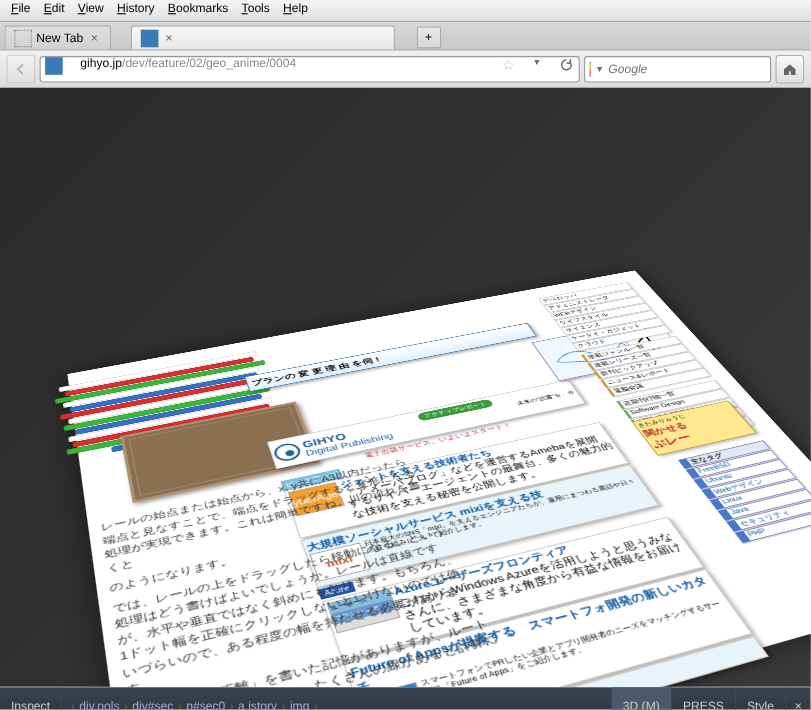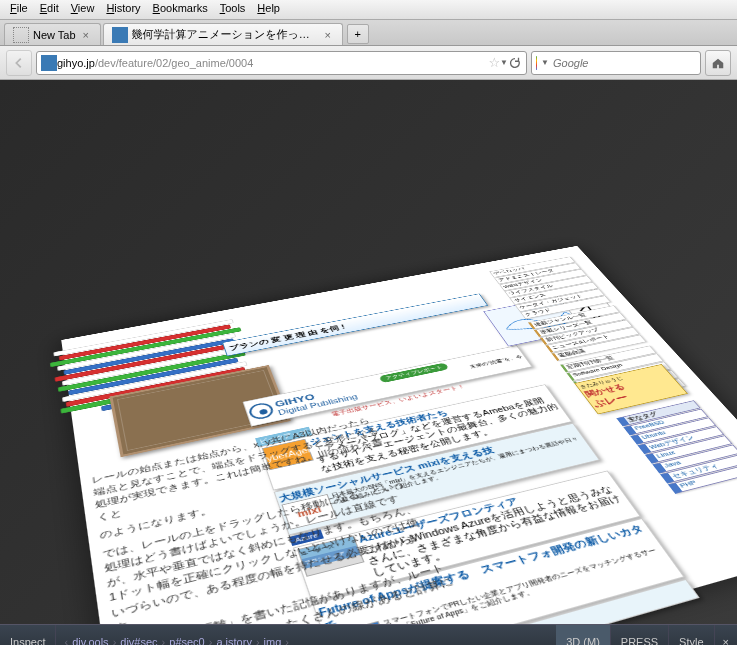--- a/index.html
+++ b/index.html
@@ -1,29 +1,29 @@
 <!DOCTYPE html>
 <html><head>
 <meta charset="utf-8">
 <style>
 *{margin:0;padding:0;box-sizing:border-box;font-family:"Segoe UI",Arial,sans-serif;font-size:11px}
 body{width:737px;height:645px;background:#e8e8e8;overflow:hidden;position:relative}
 .menubar{height:20px;background:linear-gradient(#f5f5f5,#e0e0e0);border-bottom:1px solid #aaa;display:flex;padding:0 4px}
 .menubar span{padding:2px 6px;cursor:default}
 .menubar span:first-child u{text-decoration:underline}
 .tabbar{height:26px;background:linear-gradient(#d8d8d8,#c8c8c8);display:flex;align-items:end;border-bottom:1px solid #999;padding:0 4px}
-.tab{display:flex;align-items:center;height:22px;padding:0 8px;background:linear-gradient(#f8f8f8,#e8e8e8);border:1px solid #aaa;border-bottom:none;border-radius:3px 3px 0 0;margin-right:2px;gap:4px;max-width:240px}
+.tab{display:flex;align-items:center;height:22px;padding:0 8px;background:linear-gradient(#f8f8f8,#e8e8e8);border:1px solid #aaa;border-bottom:none;border-radius:3px 3px 0 0;margin-right:18px;gap:4px;max-width:240px}
 .tab.inactive{background:linear-gradient(#e0e0e0,#d0d0d0)}
 .tab-title{white-space:nowrap;overflow:hidden;text-overflow:ellipsis;flex:1}
 .tab-close{width:12px;height:12px;display:inline-flex;align-items:center;justify-content:center;color:#666}
 .newtab-btn{width:22px;height:20px;background:linear-gradient(#e8e8e8,#d8d8d8);border:1px solid #aaa;border-radius:2px;display:flex;align-items:center;justify-content:center;margin-left:2px;margin-bottom:1px}
 .navbar{height:34px;background:linear-gradient(#f0f0f0,#dcdcdc);display:flex;align-items:center;padding:0 6px;gap:4px;border-bottom:1px solid #aaa}
 .nav-btn{width:26px;height:26px;border:1px solid #b0b0b0;border-radius:3px;background:linear-gradient(#f8f8f8,#e0e0e0);display:flex;align-items:center;justify-content:center;color:#555}
 .nav-btn.disabled{opacity:.5}
-.urlbar{flex:1;height:24px;border:1px solid #999;border-radius:3px;background:#fff;display:flex;align-items:center;padding:0 4px;gap:0}
+.urlbar{flex:1;height:24px;border:1px solid #999;border-radius:3px;background:#fff;display:flex;padding:0 4px;gap:16px}
 .url-domain{color:#000}
 .url-path{color:#888}
 .favicon{width:16px;height:16px;display:inline-block}
 .searchbar{width:170px;height:24px;border:1px solid #999;border-radius:3px;background:#fff;display:flex;align-items:center;padding:0 4px;gap:4px}
 .searchbar input{border:none;outline:none;flex:1;font-size:11px;font-style:italic;color:#888;background:transparent}
 .content{height:544px;background:linear-gradient(135deg,#2a2a2a,#3a3a3a);position:relative;overflow:hidden;perspective:1000px}
 .scene{position:absolute;inset:0;transform-style:preserve-3d}
 .page3d{position:absolute;width:640px;height:520px;background:#fff;left:90px;top:90px;transform:rotateX(52deg) rotateZ(-18deg);transform-origin:center center;box-shadow:0 0 30px rgba(0,0,0,.5)}
 .colorstack{position:absolute;left:-30px;top:20px;width:240px;height:150px}
 .cs-layer{position:absolute;height:8px;border-radius:2px;border:1px solid rgba(0,0,0,.15)}
@@ -76,21 +76,20 @@
 </div>
 
 <div class="tabbar">
   <div class="tab inactive">
     <span class="favicon" style="border:1px dotted #888"></span>
     <span class="tab-title">New Tab</span>
     <span class="tab-close">×</span>
   </div>
   <div class="tab" style="flex:1">
     <span class="favicon" style="background:#3a7ab5"></span>
-    <span class="tab-title">幾何学計算アニメーションを作って…</span>
     <span class="tab-close">×</span>
   </div>
   <div class="newtab-btn">+</div>
 </div>
 
 <div class="navbar">
   <div class="nav-btn disabled">
     <svg class="gicon" viewBox="0 0 16 16">
         <path d="M10 3l-5 5 5 5" stroke="#888" stroke-width="2" fill="none"></path>
       </svg>

